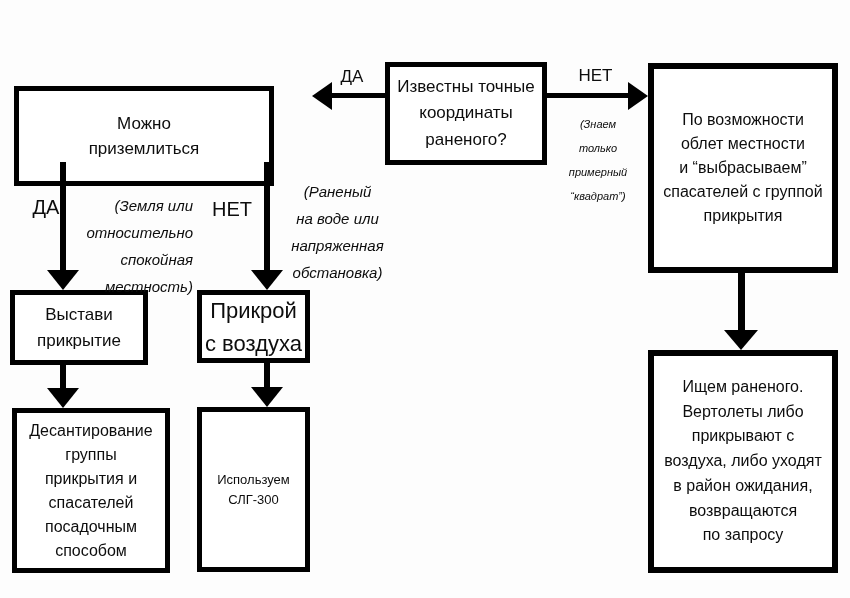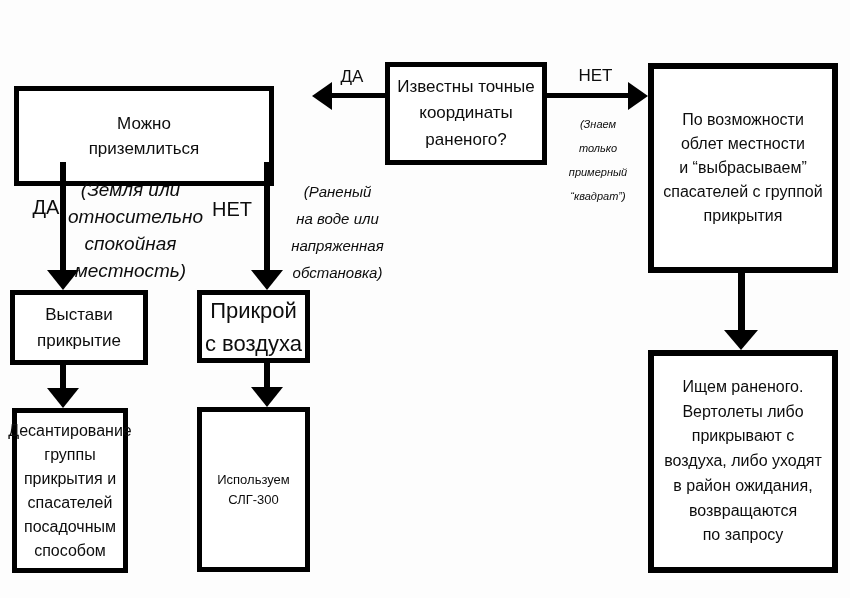--- a/index.html
+++ b/index.html
@@ -78,21 +78,21 @@
 и “выбрасываем”
 спасателей с группой
 прикрытия</div>
 
   <div class="node" style="left:10px; top:290px; width:138px; height:75px; font-size:17px;">Выстави
 прикрытие</div>
 
   <div class="node" style="left:197px; top:290px; width:113px; height:73px; font-size:22px;">Прикрой
 с воздуха</div>
 
-  <div class="node" style="left:12px; top:408px; width:116px; height:165px; font-size:16px; line-height:1.5;">Десантирование
+  <div class="node" style="left:12px; top:408px; width:158px; height:165px; font-size:16px; line-height:1.5;">Десантирование
 группы
 прикрытия и
 спасателей
 посадочным
 способом</div>
 
   <div class="node" style="left:197px; top:407px; width:113px; height:165px; font-size:13px;">Используем
 СЛГ-300</div>
 
   <div class="node thick" style="left:648px; top:350px; width:190px; height:223px; font-size:16px; line-height:1.55;">Ищем раненого.
@@ -111,21 +111,21 @@
   <div class="head right" style="left:628px; top:82px;"></div>
   <div class="edge-label" style="left:568px; top:66px; width:55px; font-size:17px;">НЕТ</div>
   <div class="note" style="left:543px; top:112px; width:110px; font-size:11px; line-height:24px;">(Знаем
 только
 примерный
 “квадрат”)</div>
 
   <div class="shaft-v" style="left:60px; top:162px; height:110px;"></div>
   <div class="head down" style="left:47px; top:270px;"></div>
   <div class="edge-label" style="left:26px; top:196px; width:40px; font-size:20px;">ДА</div>
-  <div class="note" style="left:68px; top:176px; width:125px; font-size:19px; line-height:27px;">(Земля или
+  <div class="note" style="left:68px; top:192px; width:125px; font-size:15px; line-height:27px;text-align:right;">(Земля или
 относительно
 спокойная
 местность)</div>
 
   <div class="shaft-v" style="left:264px; top:162px; height:110px;"></div>
   <div class="head down" style="left:251px; top:270px;"></div>
   <div class="edge-label" style="left:208px; top:198px; width:48px; font-size:20px;">НЕТ</div>
   <div class="note" style="left:280px; top:178px; width:115px; font-size:15px; line-height:27px;">(Раненый
 на воде или
 напряженная

